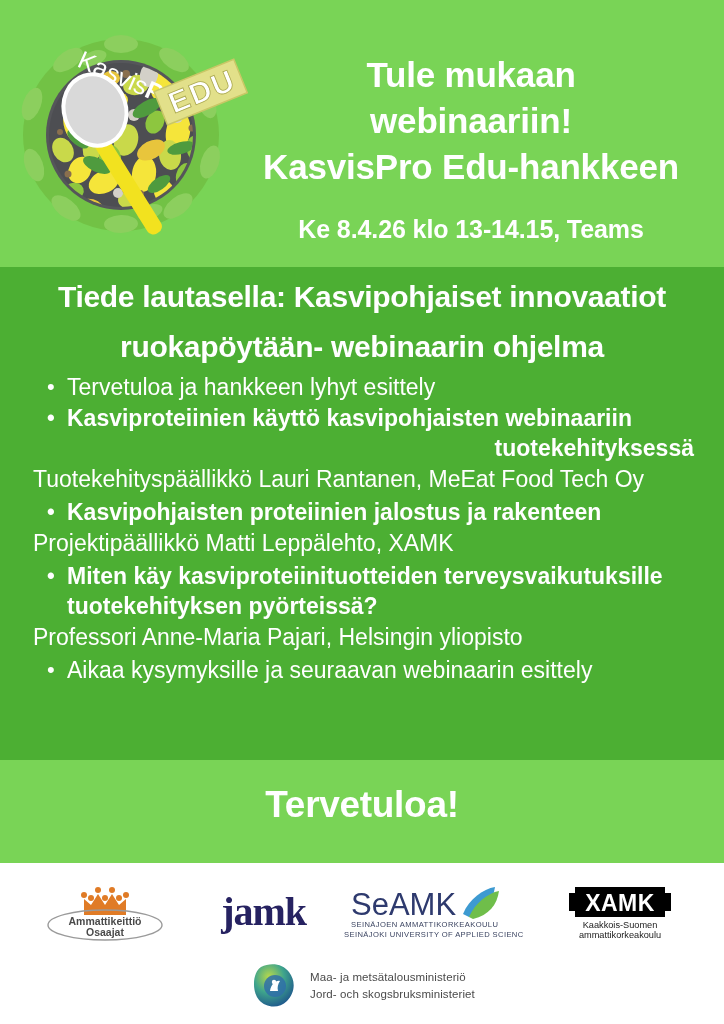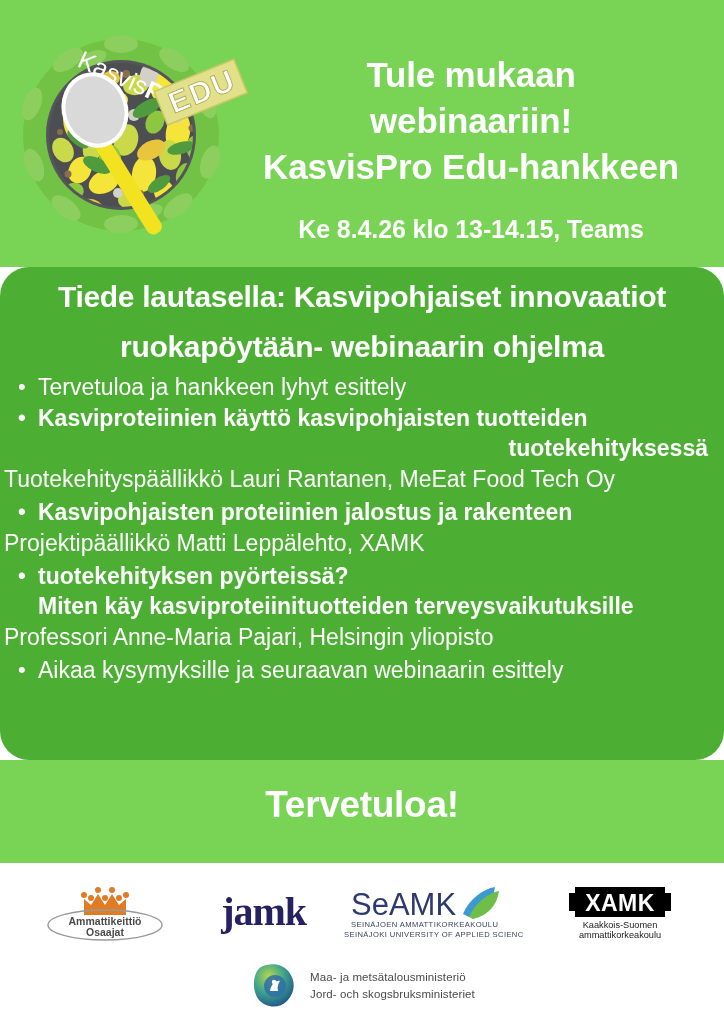--- a/index.html
+++ b/index.html
@@ -67,35 +67,34 @@
 
   
   .program {
     position: absolute;
     left: 0; top: 267px;
     width: 724px;
     height: 493px;
     background: #4caf33;
     padding: 0;
     box-sizing: border-box;
-    border-radius: 29px;
   }
   .program-title {
     margin: 0;
     padding: 10px 14px 0 14px;
     color: #ffffff;
     font-size: 30px;
     font-weight: bold;
     text-align: center;
     line-height: 1.33;
     letter-spacing: -0.3px;
   }
   .agenda {
-    margin: 6px 0 0 0;
-    padding: 0 14px 0 2px;
+    margin: 6px 14px 0 0;
+    padding: 0 14px 0 31px;
   }
   .item-bullet {
     position: relative;
     color: #ffffff;
     font-size: 23px;
     line-height: 1.28;
     padding-left: 36px;
     margin: 0 0 2px 0;
   }
   .item-bullet::before {
@@ -318,35 +317,35 @@
 
   <div class="program">
     <div class="program-title">Tiede lautasella: Kasvipohjaiset innovaatiot</div>
     <div class="program-title">ruokapöytään- webinaarin ohjelma</div>
 
     <div class="agenda">
 
       <div class="item-bullet">Tervetuloa ja hankkeen lyhyt esittely</div>
 
       <div class="item-bullet bold">
-        <span>Kasviproteiinien käyttö kasvipohjaisten tuotteiden</span>
+        <span>Kasviproteiinien käyttö kasvipohjaisten webinaariin</span>
         <span style="text-align:right">tuotekehityksessä</span>
       </div>
 
       <div class="item-speaker">Tuotekehityspäällikkö Lauri Rantanen, MeEat Food Tech Oy</div>
 
       <div class="item-bullet bold">
         <span>Kasvipohjaisten proteiinien jalostus ja rakenteen</span>
       </div>
 
       <div class="item-speaker">Projektipäällikkö Matti Leppälehto,  XAMK</div>
 
       <div class="item-bullet bold">
+        <span>Miten käy kasviproteiinituotteiden terveysvaikutuksille</span>
         <span style="text-align:left">tuotekehityksen pyörteissä?</span>
-        <span>Miten käy kasviproteiinituotteiden terveysvaikutuksille</span>
       </div>
 
       <div class="item-speaker">Professori Anne-Maria Pajari, Helsingin yliopisto</div>
 
       <div class="item-bullet">Aikaa kysymyksille ja seuraavan webinaarin esittely</div>
 
     </div>
   </div>
 
   <div class="welcome">

